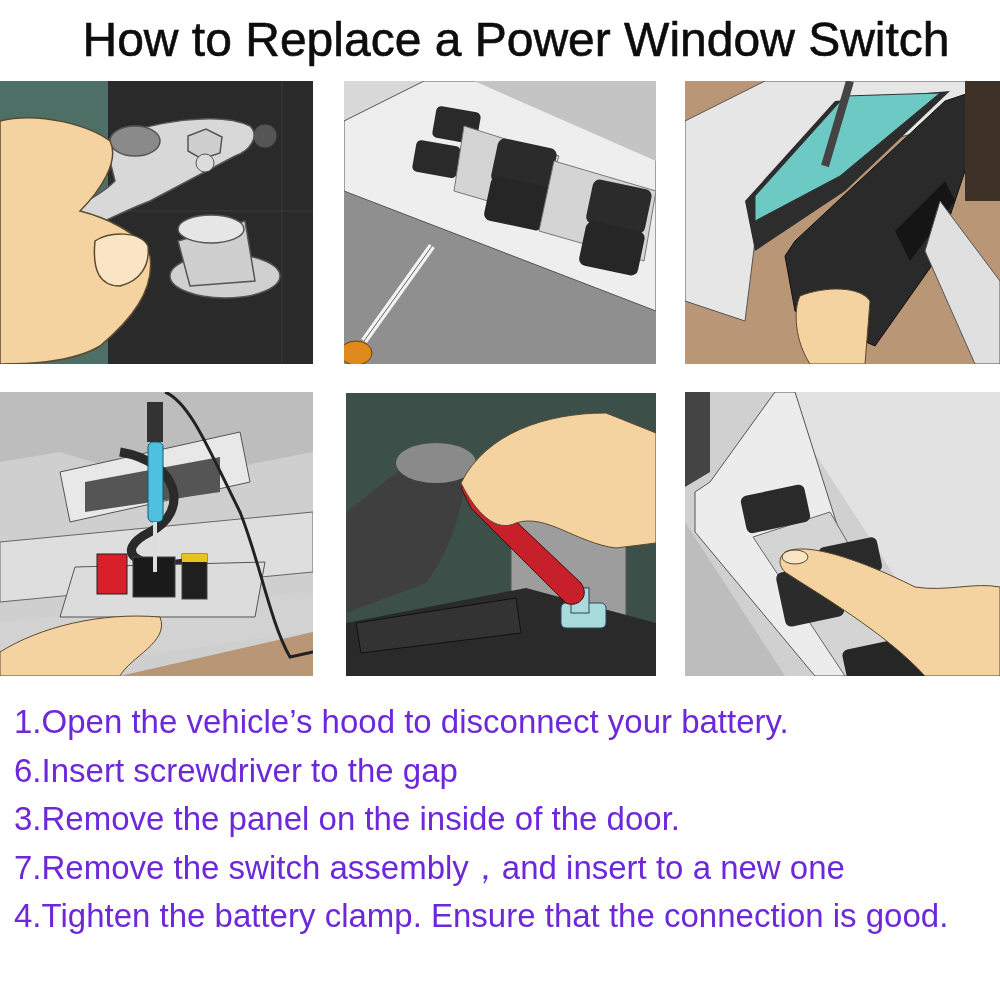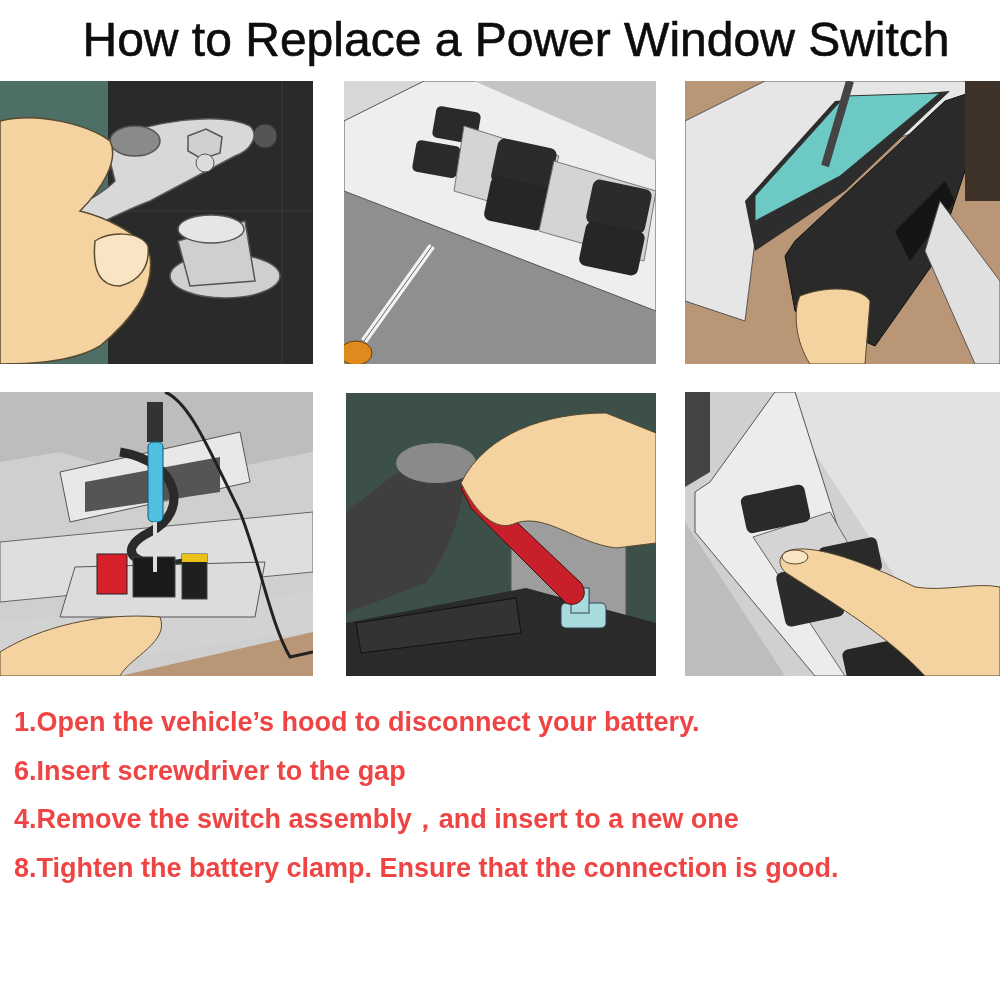--- a/index.html
+++ b/index.html
@@ -1,21 +1,21 @@
 <!DOCTYPE html>
 <html><head>
 <meta charset="utf-8">
 <style>
   html, body { margin:0; padding:0; background:#ffffff; }
   body { width:1000px; height:1000px; position:relative; overflow:hidden; font-family:"Liberation Sans", sans-serif; color:#111; }
   .title { position:absolute; left:16px; top:12px; width:1000px; text-align:center; font-size:48px; font-weight:400; letter-spacing:0px; color:#0d0d0d; -webkit-text-stroke:0.6px #0d0d0d; }
   .panel { position:absolute; overflow:hidden; }
   .panel svg { display:block; width:100%; height:100%; }
   .steps { position:absolute; left:14px; top:698px; width:980px; }
-  .step { font-size:27px; font-weight:700; line-height:48.5px; color:#ef4444; white-space:pre; }
+  .step { font-size:33px; font-weight:400; line-height:48.5px; color:#6d28d9; white-space:pre; }
 </style>
 </head>
 <body>
 
 <div class="title">How to Replace a Power Window Switch</div>
 
 <div class="panel" style="left:0;top:81px;width:313px;height:283px;">
   <svg viewBox="0 0 313 283" preserveAspectRatio="none">
     <rect x="0" y="0" width="313" height="283" fill="#2a2a2a"></rect>
     <rect x="0" y="0" width="108" height="283" fill="#4d6f66"></rect>
@@ -140,15 +140,16 @@
     <rect x="160" y="250" width="80" height="45" rx="6" fill="#262626" transform="rotate(-12 200 272)"></rect>
 
     <path d="M100 160 C120 150 170 165 230 195 C260 200 290 190 315 195 L315 284 L240 284 C200 240 130 200 100 180 C92 172 95 164 100 160 Z" fill="#f5d3a0" stroke="#5a4a30"></path>
     <ellipse cx="110" cy="165" rx="13" ry="7" fill="#f9e4c3" stroke="#5a4a30"></ellipse>
   </svg>
 </div>
 
 <div class="steps">
   <div class="step">1.Open the vehicle’s hood to disconnect your battery.</div>
   <div class="step">6.Insert screwdriver to the gap</div>
-  <div class="step">4.Remove the switch assembly，and insert to a new one</div>
-  <div class="step">8.Tighten the battery clamp. Ensure that the connection is good.</div>
+  <div class="step">3.Remove the panel on the inside of the door.</div>
+  <div class="step">7.Remove the switch assembly，and insert to a new one</div>
+  <div class="step">4.Tighten the battery clamp. Ensure that the connection is good.</div>
 </div>
 
 </body></html>

